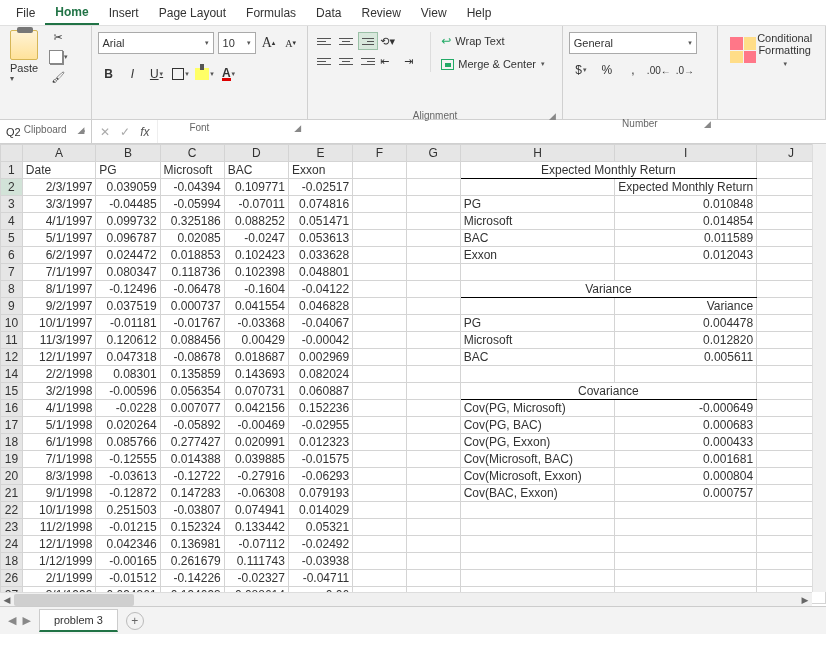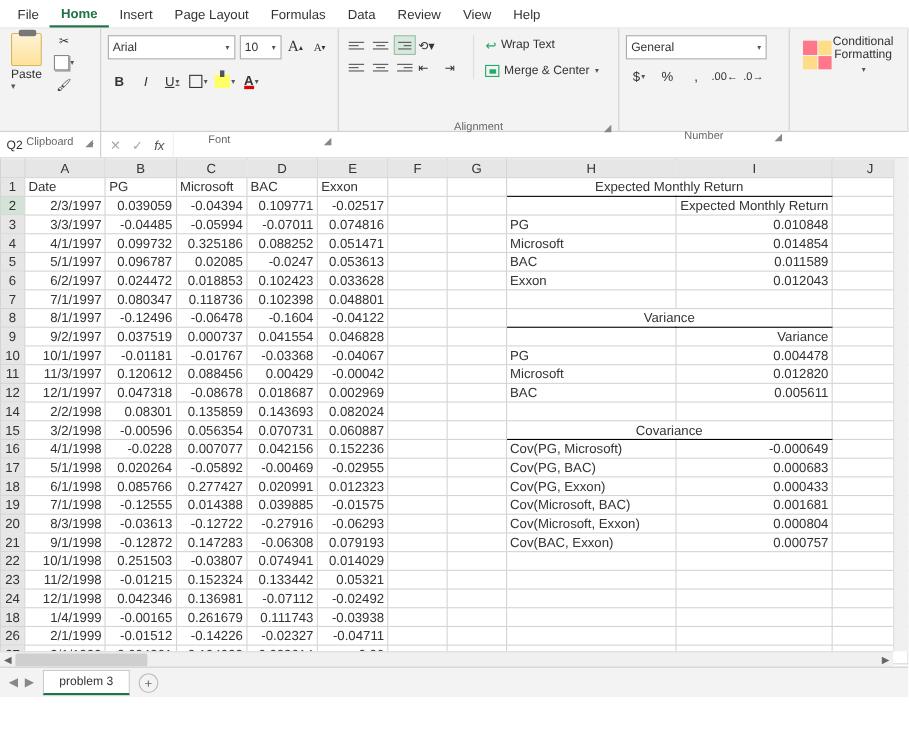--- a/index.html
+++ b/index.html
@@ -592,21 +592,21 @@
           <td class="col-D num">-0.07112</td>
           <td class="col-E num">-0.02492</td>
           <td class="col-F "></td>
           <td class="col-G "></td>
           <td class="col-H "></td>
           <td class="col-I "></td>
           <td class="col-J "></td>
         </tr>
         <tr>
           <th class="rowhdr">18</th>
-          <td class="col-A num">1/4/1999</td>
+          <td class="col-A num">1/12/1999</td>
           <td class="col-B num">-0.00165</td>
           <td class="col-C num">0.261679</td>
           <td class="col-D num">0.111743</td>
           <td class="col-E num">-0.03938</td>
           <td class="col-F "></td>
           <td class="col-G "></td>
           <td class="col-H "></td>
           <td class="col-I "></td>
           <td class="col-J "></td>
         </tr>

